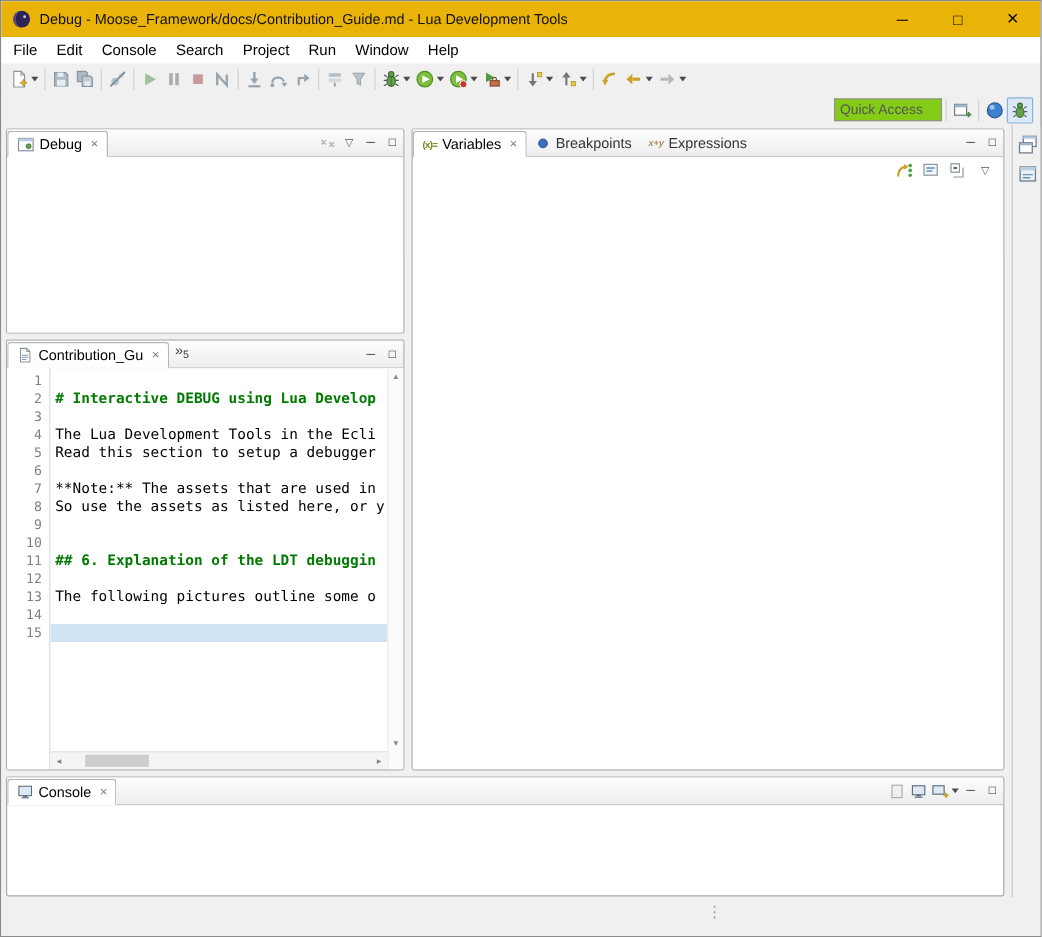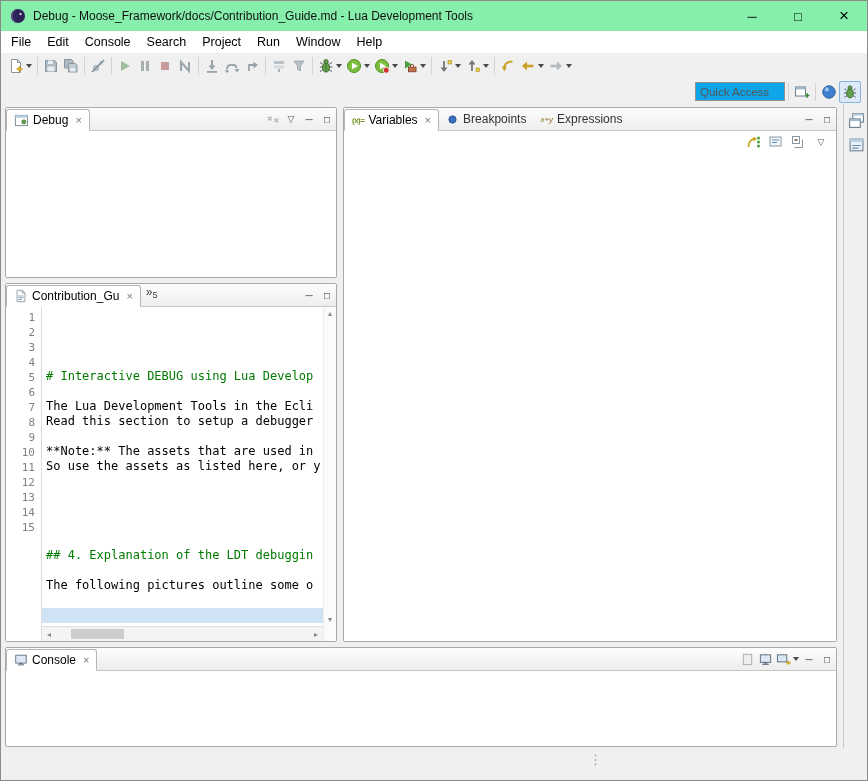--- a/index.html
+++ b/index.html
@@ -1,42 +1,42 @@
 <!DOCTYPE html>
 <html style="--heading-green: #007a00; --current-line: #cfe3f5; --console-focus-border: #6ea2cf;"><head>
 <meta charset="utf-8">
 <style>
   * { box-sizing: border-box; margin: 0; padding: 0; }
   html,body { width:868px; height:781px; overflow:hidden; }
   body { font-family:"Liberation Sans", sans-serif; background:#f0f0f0; position:relative;
          border:1px solid #8a8a8a; }
 
   
-  .titlebar { height:30px; background:#86efac; display:flex; align-items:center; }
+  .titlebar { height:30px; background:#eab308; display:flex; align-items:center; }
   .titlebar .app-icon { margin:0 7px 0 9px; display:flex; }
   .titlebar .title { font-size:12px; color:#111; flex:1; white-space:nowrap; overflow:hidden; }
   .win-controls { display:flex; height:30px; }
   .win-controls span { width:46px; display:flex; align-items:center; justify-content:center;
                        font-size:13px; color:#000; }
   .win-controls .close { font-size:17px; }
 
   
   .menubar { height:22px; background:#fff; display:flex; align-items:center; padding-left:2px; }
   .menubar span { font-size:12.5px; color:#000; padding:2px 8px; }
 
   
   .toolbar1 { height:26px; display:flex; align-items:center; padding-left:5px; background:#f0f0f0; }
   .toolbar2 { height:25px; display:flex; align-items:center; justify-content:flex-end;
               padding-right:6px; background:#f0f0f0; }
   .tbtn { height:22px; display:inline-flex; align-items:center; padding:0 2px; border-radius:2px; }
   .sep  { width:1px; height:18px; background:#d2d2d2; margin:0 3px; }
   .caret { width:0; height:0; border-left:3px solid transparent; border-right:3px solid transparent;
            border-top:4px solid #4a4a4a; margin-left:2px; }
   .qa-input { width:90px; height:19px; border:1px solid #919191; font-size:11.5px; padding:1px 4px;
-              color:#444; background:#0ea5e9; font-family:"Liberation Sans",sans-serif; }
+              color:#444; background:#84cc16; font-family:"Liberation Sans",sans-serif; }
   .qa-input::placeholder { color:#555; opacity:1; }
   .persp-active { background:#dceaf7; border:1px solid #86b3dc; border-radius:2px; }
 
   
   .workspace { position:absolute; left:0; top:103px; width:868px; height:644px; background:#f0f0f0; }
   .panel { position:absolute; background:#fff; border:1px solid #a9a9a9; border-radius:2px; }
   .vhdr { height:23px; display:flex; align-items:flex-end;
           background:linear-gradient(#fdfdfd,#ededed); border-bottom:1px solid #c6c6c6; }
   .tab { height:22px; display:flex; align-items:center; gap:4px; padding:0 7px;
          font-size:12px; color:#333; white-space:nowrap; }
@@ -58,21 +58,21 @@
   
   .ed-body { position:absolute; top:23px; left:0; right:0; bottom:0; display:flex; background:#fff; }
   .ed-ruler { width:36px; border-right:1px solid #dcdcdc; background:#fff; text-align:right;
               padding-top:3px; }
   .ln { height:15px; line-height:15px; font-family:"DejaVu Sans Mono",monospace; font-size:11px;
         color:#808080; padding-right:6px; }
   .ed-mid { flex:1; display:flex; flex-direction:column; overflow:hidden; }
   .ed-code { flex:1; overflow:hidden; padding-top:3px; }
   .cl { height:15px; line-height:15px; font-family:"DejaVu Sans Mono",monospace; font-size:12px;
         white-space:pre; color:#000; padding-left:4px; }
-  .md-heading { color:var(--heading-green); font-weight:normal;margin-top:44px; }
+  .md-heading { color:var(--heading-green); font-weight:bold; }
   .current-line { background:var(--current-line); }
   .hscroll { height:15px; background:#f4f4f4; border-top:1px solid #e0e0e0; display:flex;
              align-items:center; }
   .hscroll .arr { width:14px; text-align:center; font-size:8px; color:#8a8a8a; }
   .hscroll .track { flex:1; height:100%; position:relative; }
   .hscroll .thumb { position:absolute; left:6%; width:21%; top:2px; bottom:2px; background:#cdcdcd; }
   .vscroll { width:13px; border-left:1px solid #ececec; background:#fbfbfb; display:flex;
              flex-direction:column; justify-content:space-between; align-items:center;
              padding:2px 0 17px 0; }
   .vscroll .arr { font-size:8px; color:#8a8a8a; }
@@ -427,21 +427,21 @@
             <div class="cl"></div>
             <div class="cl md-heading"># Interactive DEBUG using Lua Develop</div>
             <div class="cl"></div>
             <div class="cl">The Lua Development Tools in the Ecli</div>
             <div class="cl">Read this section to setup a debugger</div>
             <div class="cl"></div>
             <div class="cl">**Note:** The assets that are used in</div>
             <div class="cl">So use the assets as listed here, or y</div>
             <div class="cl"></div>
             <div class="cl"></div>
-            <div class="cl md-heading">## 4. Explanation of the LDT debuggin</div>
+            <div class="cl md-heading">## 6. Explanation of the LDT debuggin</div>
             <div class="cl"></div>
             <div class="cl">The following pictures outline some o</div>
             <div class="cl"></div>
             <div class="cl current-line"></div>
           </div>
         <div class="hscroll">
           <span class="arr">◂</span>
           <span class="track">
               <span class="thumb"></span>
             </span>

